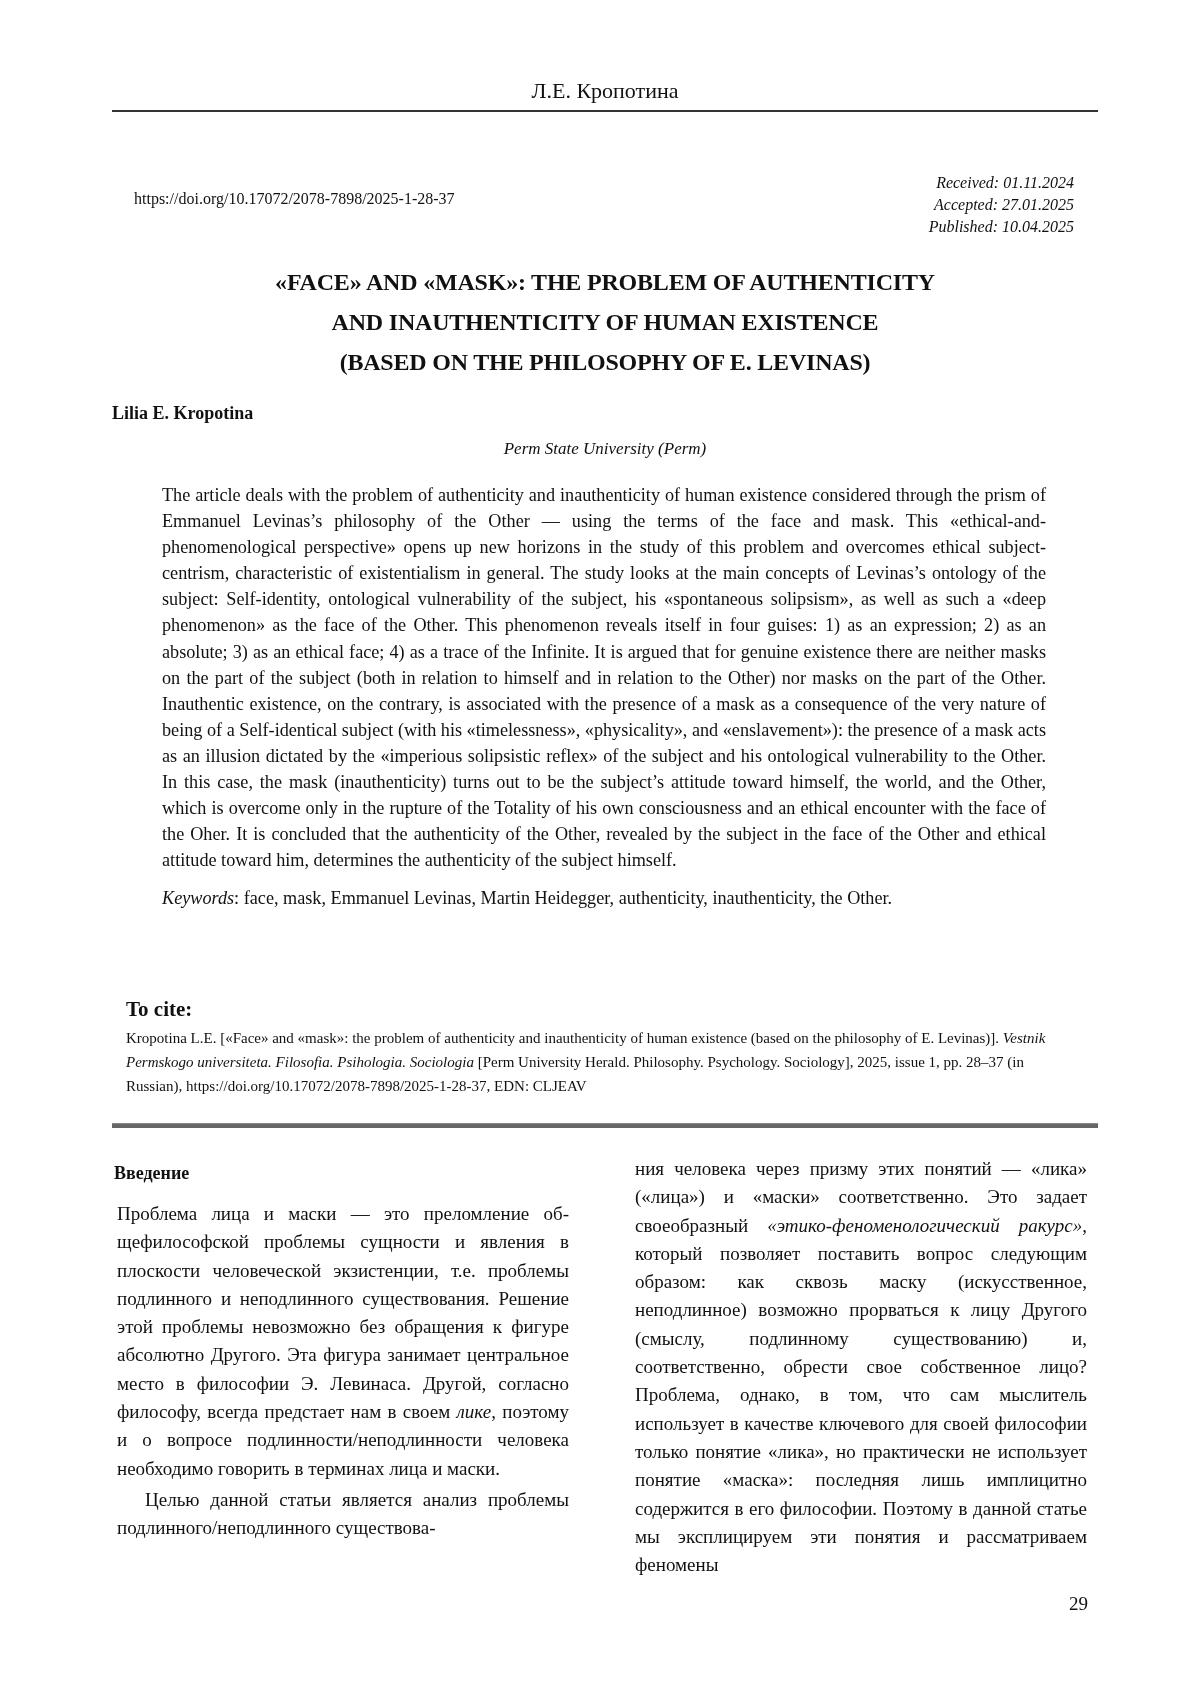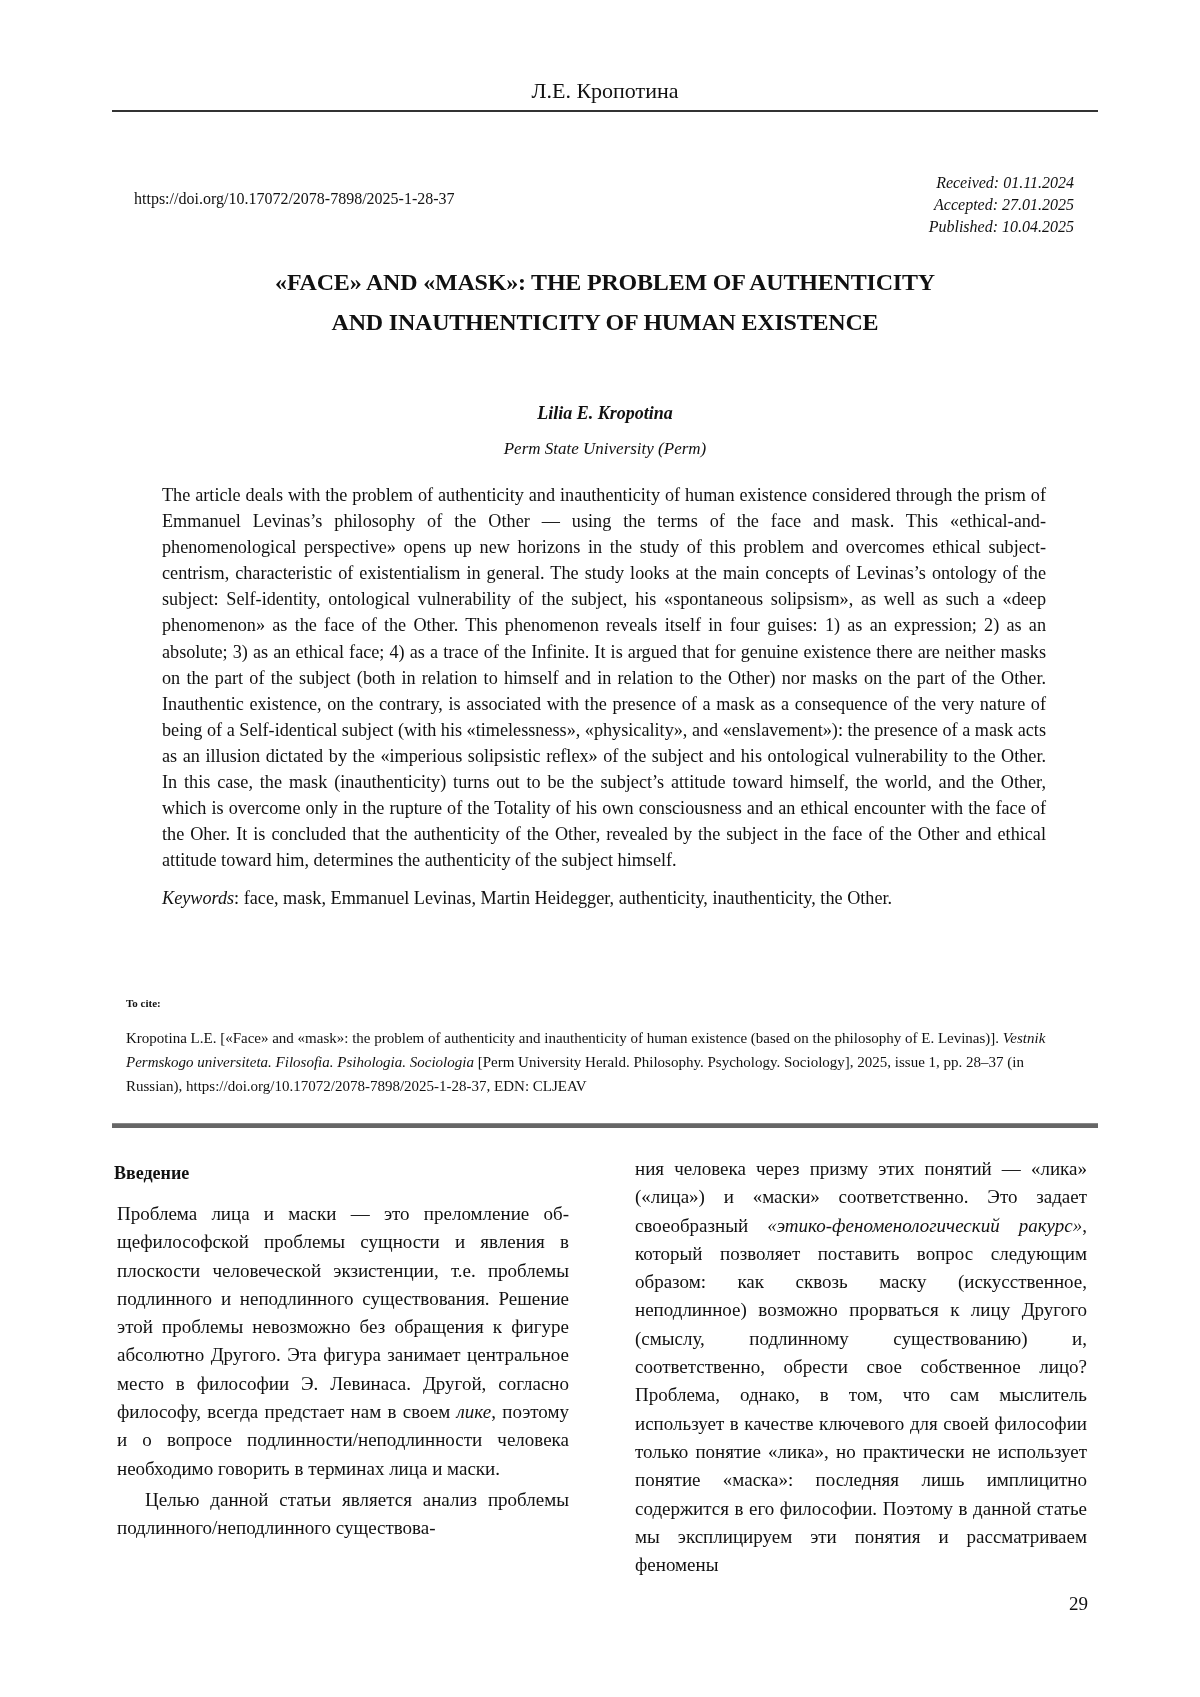--- a/index.html
+++ b/index.html
@@ -2,27 +2,27 @@
 <html><head>
 <meta charset="utf-8">
 <style>
   html, body { margin: 0; padding: 0; background: #ffffff; }
   body { width: 1200px; height: 1697px; position: relative; overflow: hidden; color: #111; font-family: "Liberation Serif", "DejaVu Serif", serif; }
   .running-head { position: absolute; top: 78px; left: 112px; width: 986px; text-align: center; font-size: 22px; }
   .head-rule { position: absolute; top: 110px; left: 112px; width: 986px; height: 0; border-top: 2px solid #333; }
   .doi { position: absolute; top: 190px; left: 134px; font-size: 16px; }
   .dates { position: absolute; top: 172px; right: 126px; text-align: right; font-style: italic; font-size: 16px; line-height: 22px; }
   .title { position: absolute; top: 262px; left: 112px; width: 986px; text-align: center; font-weight: bold; font-size: 24px; line-height: 40px; letter-spacing: -0.2px; }
-  .author { position: absolute; top: 403px; left: 112px; width: 986px; text-align: center; font-weight: bold; font-style: italic; font-size: 18px; }
+  .author { position: absolute; top: 403px; left: 112px; width: 986px; font-weight: bold; font-size: 18px; }
   .affil { position: absolute; top: 439px; left: 112px; width: 986px; text-align: center; font-style: italic; font-size: 17px; }
   .abstract { position: absolute; top: 470px; left: 150px; width: 908px; font-size: 18.2px; line-height: 26.1px; text-align: justify; hyphens: manual; }
   .abstract p { margin: 12px; }
   .keywords { margin: 0; }
   .kw-label { font-style: italic; }
-  .cite-label { position: absolute; top: 997px; left: 126px; font-weight: bold; font-size: 11px; }
+  .cite-label { position: absolute; top: 997px; left: 126px; font-weight: bold; font-size: 21px; }
   .cite-text { position: absolute; top: 1026px; left: 126px; width: 948px; font-size: 15px; line-height: 24px; }
   .cite-text i { font-style: italic; }
   .mid-rule { position: absolute; top: 1123px; left: 112px; width: 986px; height: 4px; background: #666; border-top: 1px solid #888; }
   .col { position: absolute; width: 458px; font-size: 19px; line-height: 28.3px; text-align: justify; }
   .col-left { top: 1160px; left: 114px; }
   .col-right { top: 1152px; left: 632px; }
   .col p { margin: 3px; }
   .section-heading { font-weight: bold; font-size: 18px; margin: 0 0 14px 0 !important; line-height: 26px; }
   .indent { text-indent: 28px; }
   .page-number { position: absolute; top: 1593px; right: 112px; font-size: 19px; }
@@ -36,20 +36,21 @@
 <div class="doi">https://doi.org/10.17072/2078-7898/2025-1-28-37</div>
 <div class="dates">
   <div>Received: 01.11.2024</div>
   <div>Accepted: 27.01.2025</div>
   <div>Published: 10.04.2025</div>
 </div>
 
 <div class="title">
   <div>«FACE» AND «MASK»: THE PROBLEM OF AUTHENTICITY</div>
   <div>AND INAUTHENTICITY OF HUMAN EXISTENCE</div>
+  <div>(BASED ON THE PHILOSOPHY OF E. LEVINAS)</div>
 </div>
 
 <div class="author">Lilia E. Kropotina</div>
 <div class="affil">Perm State University (Perm)</div>
 
 <div class="abstract">
   <p>The article deals with the problem of authenticity and inauthenticity of human existence considered through the prism of Emmanuel Levinas’s philosophy of the Other — using the terms of the face and mask. This «ethical-and-phenomenological perspective» opens up new horizons in the study of this prob­lem and overcomes ethical subject-centrism, characteristic of existentialism in general. The study looks at the main concepts of Levinas’s ontology of the subject: Self-identity, ontological vulnerability of the sub­ject, his «spontaneous solipsism», as well as such a «deep phenomenon» as the face of the Other. This phenomenon reveals itself in four guises: 1) as an expression; 2) as an absolute; 3) as an ethical face; 4) as a trace of the Infinite. It is argued that for genuine existence there are neither masks on the part of the sub­ject (both in relation to himself and in relation to the Other) nor masks on the part of the Other. Inauthen­tic existence, on the contrary, is associated with the presence of a mask as a consequence of the very na­ture of being of a Self-identical subject (with his «timelessness», «physicality», and «enslavement»): the presence of a mask acts as an illusion dictated by the «imperious solipsistic reflex» of the subject and his ontological vulnerability to the Other. In this case, the mask (inauthenticity) turns out to be the subject’s attitude toward himself, the world, and the Other, which is overcome only in the rupture of the Totality of his own consciousness and an ethical encounter with the face of the Oher. It is concluded that the authen­ticity of the Other, revealed by the subject in the face of the Other and ethical attitude toward him, deter­mines the authenticity of the subject himself.</p>
   <p class="keywords"><span class="kw-label">Keywords</span><span>: face, mask, Emmanuel Levinas, Martin Heidegger, authenticity, inauthenticity, the Other.</span></p>
 </div>
 

